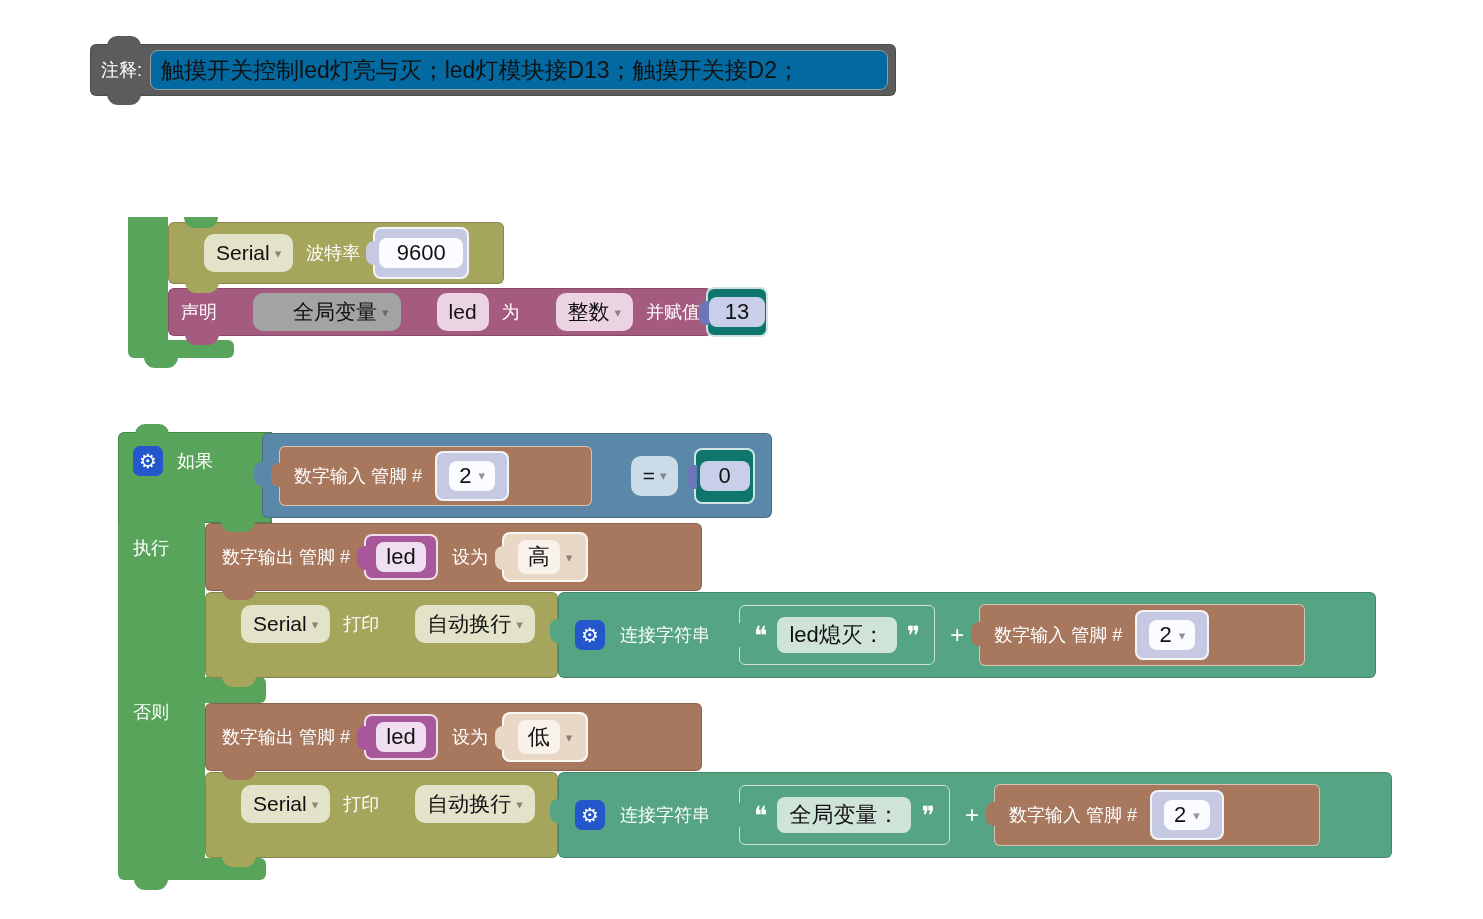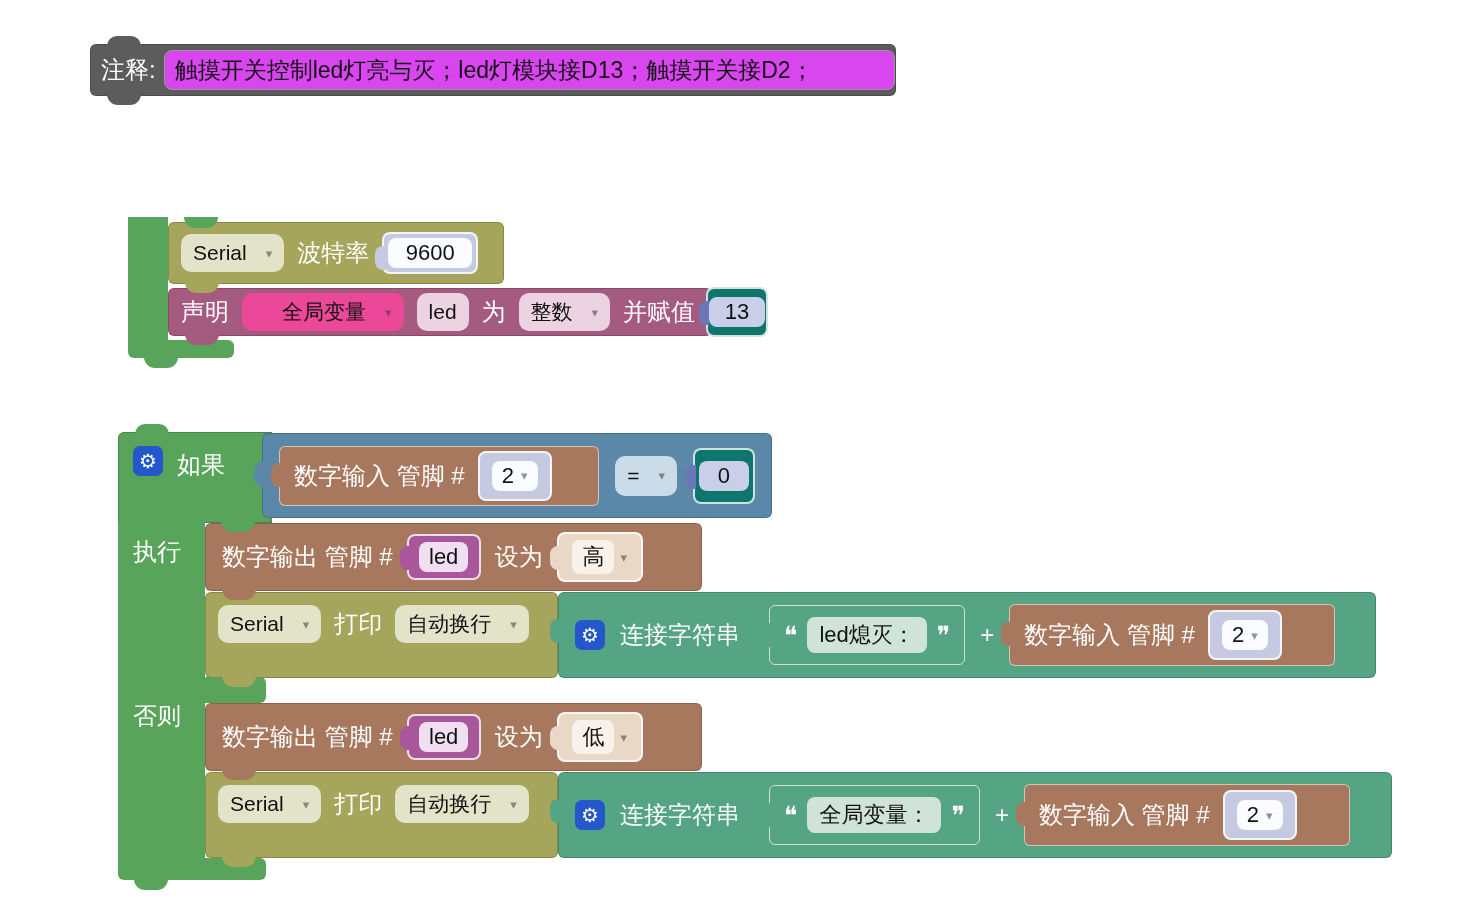--- a/index.html
+++ b/index.html
@@ -8,23 +8,23 @@
     font-family:"Liberation Sans","DejaVu Sans",sans-serif;
   }
   .abs{position:absolute;box-sizing:border-box;}
   .blk{position:absolute;box-sizing:border-box;border:1px solid rgba(0,0,0,.18);border-radius:6px;}
   .noborder{border:none;}
   
   .bump{position:absolute;width:34px;height:10px;top:-9px;border-radius:12px 12px 0 0;z-index:3;}
   .tab{position:absolute;width:34px;height:11px;bottom:-10px;border-radius:0 0 12px 12px;z-index:3;}
   .knob{position:absolute;left:-9px;width:10px;height:24px;border-radius:8px 0 0 8px;z-index:3;}
   
-  .wl{color:#ffffff;font-size:24px;white-space:nowrap;}
-  
-  .dd{display:flex;align-items:center;gap:19px;border-radius:10px;padding:0 12px;font-size:21px;color:#111;height:38px;box-sizing:border-box;white-space:nowrap;}
+  .wl{color:#ffffff;font-size:18px;white-space:nowrap;}
+  
+  .dd{display:flex;align-items:center;gap:5px;border-radius:10px;padding:0 12px;font-size:21px;color:#111;height:38px;box-sizing:border-box;white-space:nowrap;margin-left:23px;}
   .arrow{font-size:13px;color:rgba(60,60,60,.55);line-height:1;}
   
   .vblk{position:relative;display:flex;align-items:center;justify-content:center;gap:6px;
         border:2px solid rgba(255,255,255,.8);border-radius:8px;box-sizing:border-box;}
   .vfield{display:flex;align-items:center;justify-content:center;gap:7px;border-radius:8px;
           padding:2px 10px;font-size:22px;color:#111;white-space:nowrap;}
   .num-outer{background:#0f766e;}
   .num-inner{background:#c9cee9;}
   .shadow-outer{background:#c5cae2;}
   .shadow-inner{background:#fbfcff;}
@@ -33,21 +33,21 @@
   .var-outer{background:#a8589a;}
   .var-inner{background:#f0dff0;}
   .quoteblk{position:relative;display:flex;align-items:center;gap:10px;background:#55a584;
             border:1.5px solid #cfe0d6;border-radius:6px;padding:0 14px;box-sizing:border-box;}
   .qmark{color:#fff;font-size:25px;line-height:1;}
   .qfield{background:#cfe3d8;border-radius:8px;padding:3px 12px;font-size:22px;color:#111;white-space:nowrap;}
   .gear{width:30px;height:30px;border-radius:7px;background:#2456cc;color:#fff;display:flex;
         align-items:center;justify-content:center;font-size:20px;flex:0 0 auto;}
   .rowflex{display:flex;align-items:center;}
   
-  .cmt-input{background:#d946ef;border:1px solid #9a9a9a;border-radius:8px;height:38px;
+  .cmt-input{background:#0369a1;border:1px solid #9a9a9a;border-radius:8px;height:38px;
              display:flex;align-items:center;padding:0 10px;font-size:23px;color:#111;white-space:nowrap;}
 </style>
 </head>
 <body>
 
 <div id="workspace">
 
   <div class="blk rowflex" style="left:90px;top:44px;width:806px;height:52px;background:#5c5c5c;padding-left:10px;gap:8px;">
     <div class="bump" style="left:16px;background:#5c5c5c;"></div>
     <div class="tab" style="left:16px;background:#5c5c5c;"></div>
@@ -61,30 +61,30 @@
     <div class="tab" style="left:16px;background:#57a45a;"></div>
   </div>
 
   <div class="blk rowflex" style="left:168px;top:222px;width:336px;height:62px;background:#a5a55b;padding:0 12px;gap:13px;">
     <div class="tab" style="left:16px;background:#a5a55b;"></div>
     <div class="dd" style="background:#e3e3c9;">
       <span>Serial</span>
       <span class="arrow">▾</span>
     </div>
     <span class="wl">波特率</span>
-    <div class="vblk shadow-outer" style="width:96px;height:42px;">
+    <div class="vblk shadow-outer" style="width:96px;height:52px;">
       <div class="knob" style="top:12px;background:#c5cae2;"></div>
       <div class="vfield shadow-inner" style="min-width:64px;">9600</div>
     </div>
   </div>
 
   <div class="blk rowflex" style="left:168px;top:288px;width:544px;height:48px;background:#a55b80;padding:0 12px;gap:13px;">
     <div class="tab" style="left:16px;background:#a55b80;"></div>
     <span class="wl">声明</span>
-    <div class="dd" style="background:#ec4899;padding-left:40px;">
+    <div class="dd" style="background:#a3a3a3;padding-left:40px;">
       <span>全局变量</span>
       <span class="arrow">▾</span>
     </div>
     <div class="dd" style="background:#ecd3e1;">led</div>
     <span class="wl">为</span>
     <div class="dd" style="background:#ecd3e1;">
       <span>整数</span>
       <span class="arrow">▾</span>
     </div>
     <span class="wl">并赋值</span>

